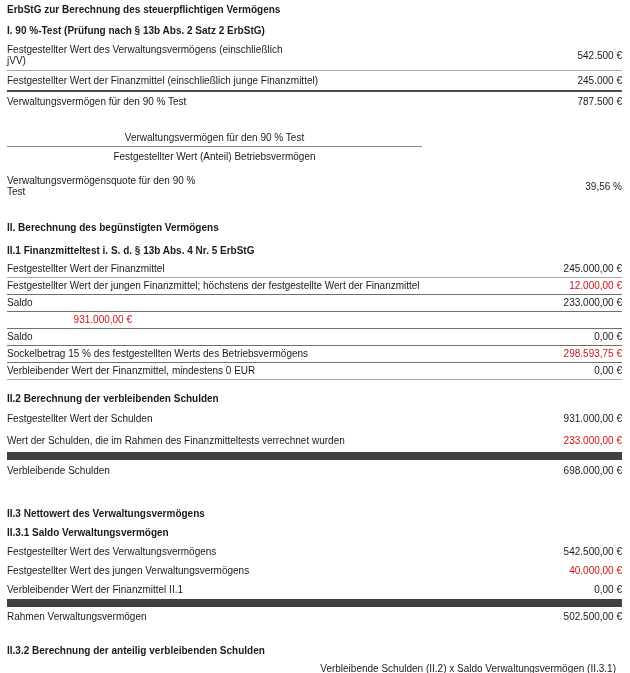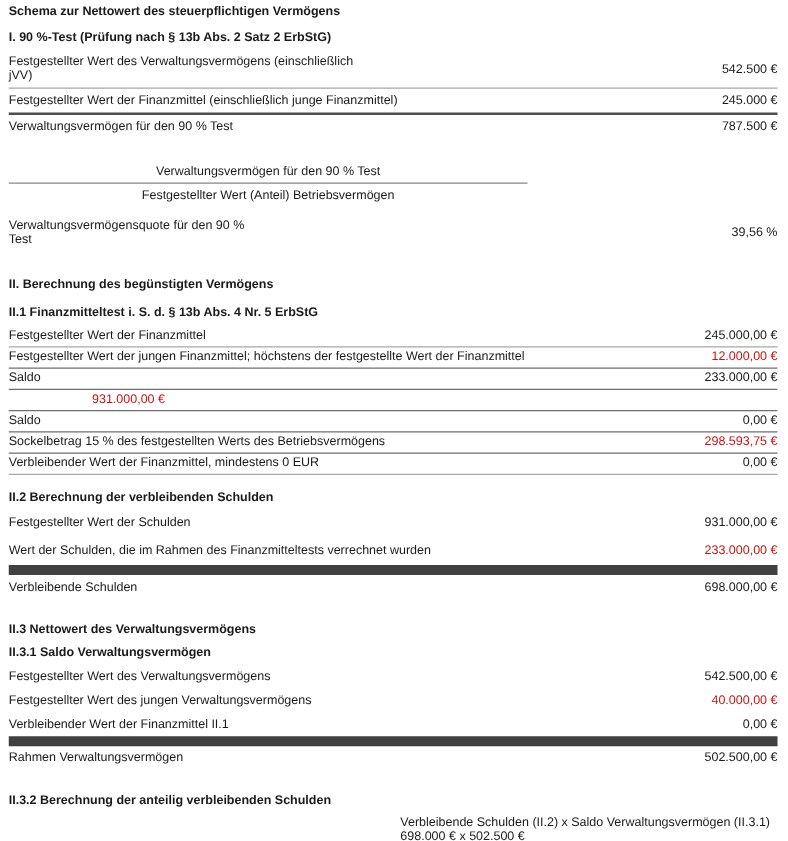--- a/index.html
+++ b/index.html
@@ -43,41 +43,41 @@
   .h-ii   { margin-top: 23px; }
   .h-ii1  { margin-top: 11px; }
 
   .tbl-ii1 { margin-top: 4px; }
   .tbl-ii1 .row { padding: 2px 0 3px 0; }
 
   .h-ii2 { margin-top: 13px; }
   .tbl-ii2 { margin-top: 3px; }
   .tbl-ii2 .row { padding: 5px 0 6px 0; }
 
-  .h-ii3  { margin-top: 16px; }
+  .h-ii3  { margin-top: 26px; }
   .h-ii31 { margin-top: 7px; }
   .tbl-ii31 { margin-top: 3px; }
   .tbl-ii31 .row { padding: 4px 0 4px 0; }
 
   .h-ii32 { margin-top: 19px; }
   .tbl-ii32 { margin-top: 4px; }
   .row232 { display: flex; align-items: flex-end; flex-direction: column; }
   .l232 { flex: 1 1 auto; white-space: pre-line; line-height: 11px; padding-right: 6px; }
   .m232 { width: 100px; flex: 0 0 auto; text-align: right; line-height: 11px; }
   .r232 { width: 95px; flex: 0 0 auto; text-align: right; line-height: 11px; }
   .row232.first { padding: 2px 0 2px 0; }
   .bar232 { width: 417px; border-top: 2.5px solid #9a9a9a; margin: 2px 0 2px 0; }
   .row232.second { padding: 2px 0 3px 0; }
 </style>
 </head>
 <body>
 
 <div class="doc">
 
-  <div class="title">Schema zur Nettowert des steuerpflichtigen Vermögens</div>
+  <div class="title">ErbStG zur Berechnung des steuerpflichtigen Vermögens</div>
 
   <div class="h1 sec-i-head">I. 90 %-Test (Prüfung nach § 13b Abs. 2 Satz 2 ErbStG)</div>
 
   <div class="tbl-i">
     <div class="row r-light">
       <div class="lbl">Festgestellter Wert des Verwaltungsvermögens (einschließlich
 jVV)</div>
       <div class="val">542.500 €</div>
     </div>
     <div class="row r-dark">

